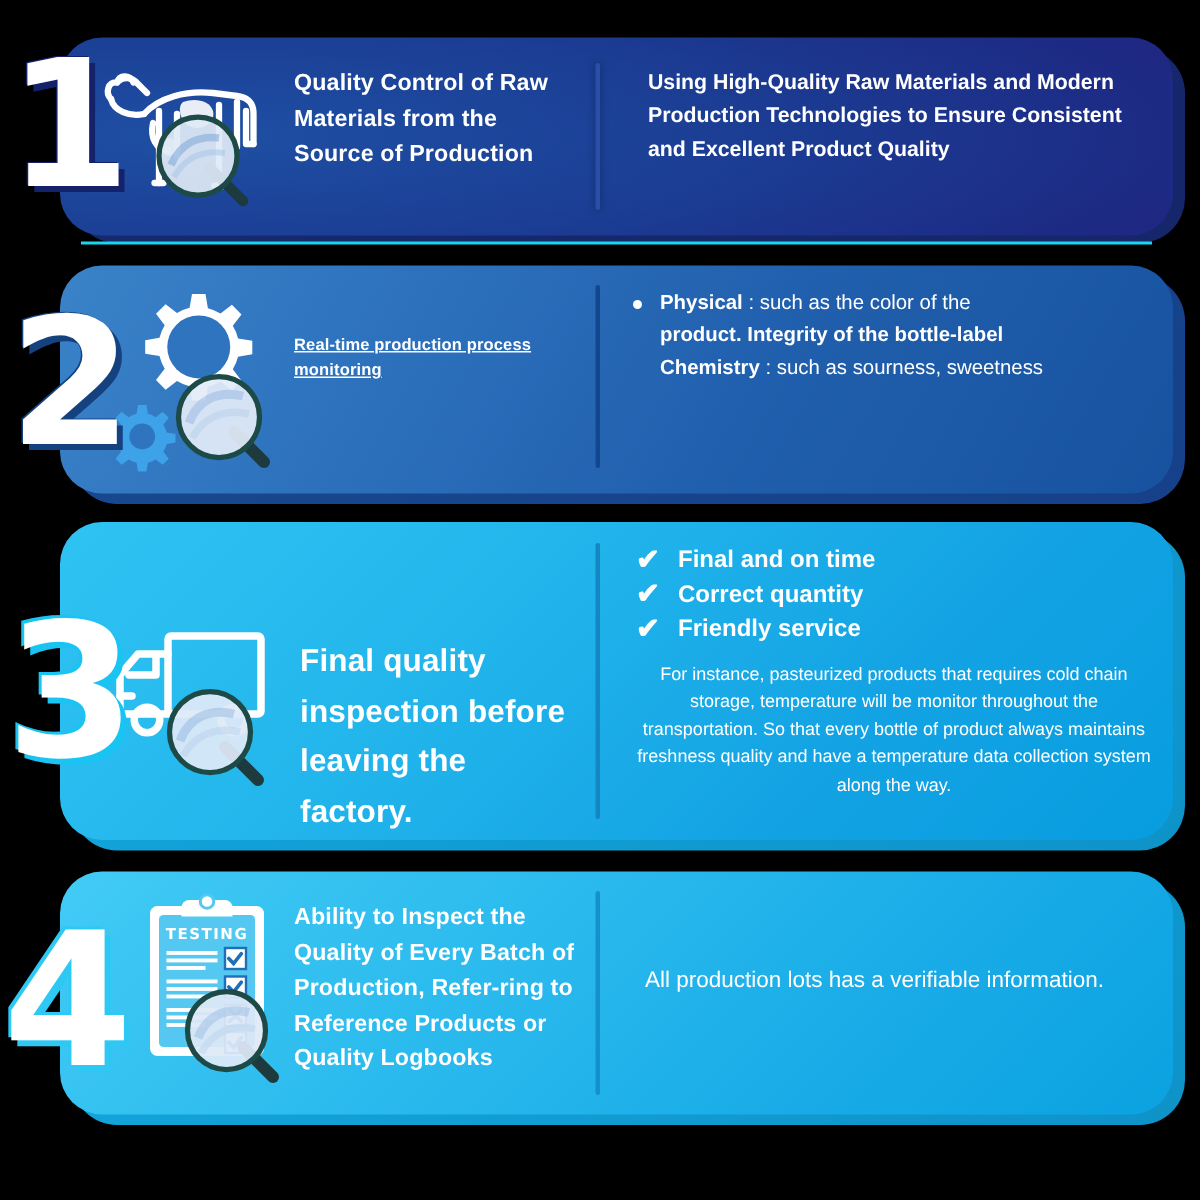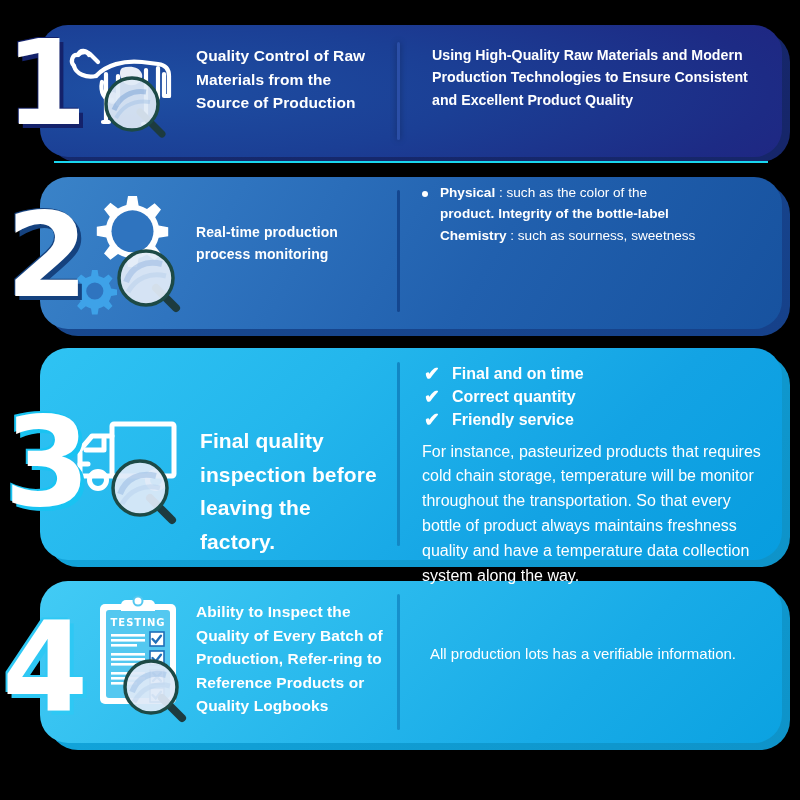--- a/index.html
+++ b/index.html
@@ -148,25 +148,25 @@
           <circle cx="80" cy="90" r="27" fill="#e2ecf7" opacity="0.93"></circle>
           <g opacity="0.45">
             <path d="M60 94 C66 78, 80 72, 96 76" stroke="#8fb2de" stroke-width="6" fill="none"></path>
             <path d="M62 104 C70 90, 84 84, 100 88" stroke="#b4cdea" stroke-width="5" fill="none"></path>
           </g>
           <circle cx="80" cy="90" r="27" fill="none" stroke="#1d4a46" stroke-width="3.5"></circle>
         </g>
       </svg>
     </div>
 
-    <div class="left-title" style="left:196px;top:222px;width:200px;font-size:14px;line-height:1.55;">Real-time production process monitoring</div>
+    <div class="left-title" style="left:196px;top:222px;width:200px;font-size:11px;line-height:1.55;text-decoration:underline;">Real-time production process monitoring</div>
 
     <div class="divider" style="left:397px;top:190px;height:122px;"></div>
 
-    <div class="right-body" style="left:418px;top:183px;width:340px;">
+    <div class="right-body" style="left:418px;top:192px;width:340px;">
       <ul class="bullets" style="font-size:13.6px;line-height:1.5;">
         <li><span class="dot"></span><b>Physical</b><span> : such as the color of the</span></li>
         <li style="padding-left:22px;font-weight:bold;"><span>product. Integrity of the bottle-label</span></li>
         <li><b>Chemistry</b><span> : such as sourness, sweetness</span></li>
       </ul>
     </div>
   </div>
 
   <div class="row" id="row3">
     <div class="shadow-card" style="left:48px;top:355px;width:742px;height:212px;"></div>
@@ -201,21 +201,21 @@
     <div class="left-title" style="left:200px;top:424px;width:180px;font-size:21px;line-height:1.6;">Final quality inspection before leaving the factory.</div>
 
     <div class="divider" style="left:397px;top:362px;height:184px;"></div>
 
     <div class="right-body" style="left:422px;top:362px;width:348px;">
       <ul class="checks" style="font-size:16px;line-height:1.45;margin-bottom:8px;">
         <li><span class="ck">✔</span><span>Final and on time</span></li>
         <li><span class="ck">✔</span><span>Correct quantity</span></li>
         <li><span class="ck">✔</span><span>Friendly service</span></li>
       </ul>
-      <p class="para" style="font-size:16px;line-height:1.55;">For instance, pasteurized products that requires cold chain storage, temperature will be monitor throughout the transportation. So that every bottle of product always maintains freshness quality and have a temperature data collection system along the way.</p>
+      <p class="para" style="font-size:12px;line-height:1.55;text-align:center;">For instance, pasteurized products that requires cold chain storage, temperature will be monitor throughout the transportation. So that every bottle of product always maintains freshness quality and have a temperature data collection system along the way.</p>
     </div>
   </div>
 
   <div class="row" id="row4">
     <div class="shadow-card" style="left:48px;top:588px;width:742px;height:162px;"></div>
     <div class="card" style="left:40px;top:581px;width:742px;height:162px;"></div>
 
     <div class="bignum" style="left:2px;top:606px;font-size:124px;">4</div>
 
     <div class="icon-wrap" style="left:88px;top:592px;width:112px;height:132px;">

